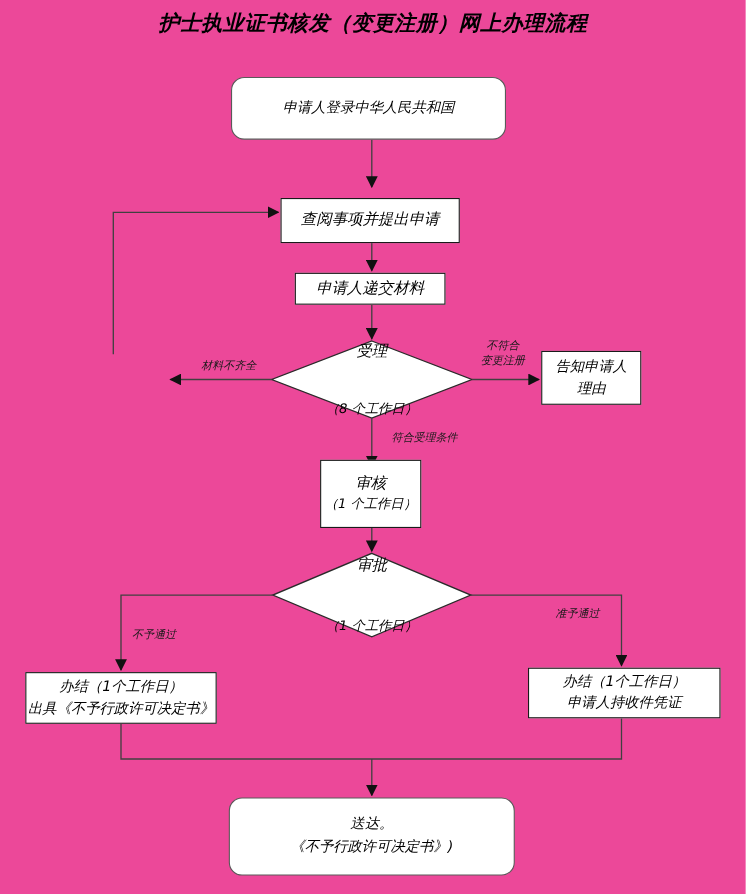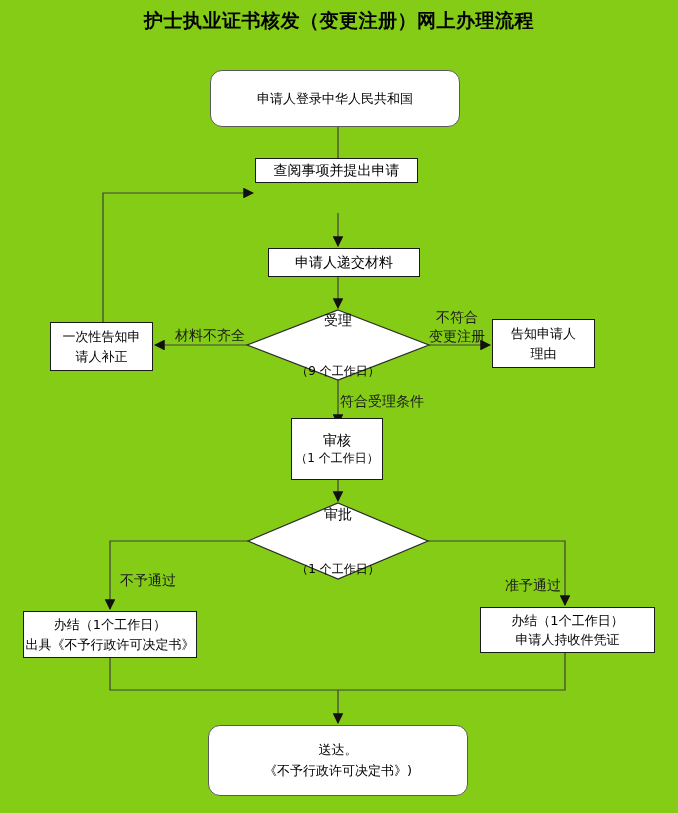--- a/index.html
+++ b/index.html
@@ -1,22 +1,23 @@
 <!DOCTYPE html>
 <html><head>
 <meta charset="utf-8">
 <style>
   html,body{margin:0;padding:0;background:#ffffff;}
   .canvas{
     position:relative;
     width:678px;height:813px;
-    background:#84cc16;
+    background:#ec4899;
     font-family:"DejaVu Sans", sans-serif;
     color:#000;
     overflow:hidden;
+    font-style:italic;
   }
   .title{
     position:absolute;
     left:0;top:8px;width:678px;
     text-align:center;
     font-size:19px;
     font-weight:bold;
     letter-spacing:0.5px;
   }
   .wires{position:absolute;left:0;top:0;z-index:1;}
@@ -48,21 +49,21 @@
     justify-content:space-between;
     text-align:center;
     font-size:14px;
     line-height:1.35;
     background:transparent;
   }
   .sub{font-size:12px;}
   .edge-label{
     position:absolute;
     z-index:2;
-    font-size:14px;
+    font-size:10px;
     line-height:1.35;
     text-align:center;
     color:#1a1a1a;
     white-space:nowrap;
   }
 </style>
 </head>
 <body>
 
 <div class="canvas">
@@ -104,39 +105,35 @@
       <polyline points="110,658 110,690 565,690 565,653"></polyline>
 
       <polyline points="338,690 338,723" marker-end="url(#arrow)"></polyline>
     </g>
   </svg>
 
   <div class="node rounded small" style="left:210px;top:70px;width:250px;height:57px">
     <span>申请人登录中华人民共和国</span>
   </div>
 
-  <div class="node" style="left:255px;top:158px;width:163px;height:25px">
+  <div class="node" style="left:255px;top:180px;width:163px;height:41px">
     <span>查阅事项并提出申请</span>
   </div>
 
-  <div class="node" style="left:268px;top:248px;width:152px;height:29px">
+  <div class="node" style="left:268px;top:248px;width:137px;height:29px">
     <span>申请人递交材料</span>
   </div>
 
   <div class="dtext" style="left:247px;top:311px;width:182px;height:68px">
     <span>受理</span>
-    <span class="sub">（9 个工作日）</span>
+    <span class="sub">（8 个工作日）</span>
   </div>
 
-  <div class="node small" style="left:50px;top:322px;width:103px;height:49px">
-    <span>一次性告知申</span>
-    <span>请人补正</span>
-  </div>
 
-  <div class="node small" style="left:492px;top:319px;width:103px;height:49px">
+  <div class="node small" style="left:492px;top:319px;width:91px;height:49px">
     <span>告知申请人</span>
     <span>理由</span>
   </div>
 
   <div class="node" style="left:291px;top:418px;width:92px;height:62px;line-height:1.35">
     <span>审核</span>
     <span class="sub">（1 个工作日）</span>
   </div>
 
   <div class="dtext" style="left:248px;top:505px;width:180px;height:72px">
@@ -159,19 +156,19 @@
     <span>《不予行政许可决定书》)</span>
   </div>
 
   <div class="edge-label" style="left:175px;top:326px;width:66px">材料不齐全</div>
 
   <div class="edge-label" style="left:424px;top:308px;width:66px">
     <span style="display:block">不符合</span>
     <span style="display:block">变更注册</span>
   </div>
 
-  <div class="edge-label" style="left:340px;top:392px">符合受理条件</div>
+  <div class="edge-label" style="left:356px;top:392px">符合受理条件</div>
 
   <div class="edge-label" style="left:120px;top:571px">不予通过</div>
 
-  <div class="edge-label" style="left:505px;top:576px">准予通过</div>
+  <div class="edge-label" style="left:505px;top:552px">准予通过</div>
 
 </div>
 
 </body></html>

